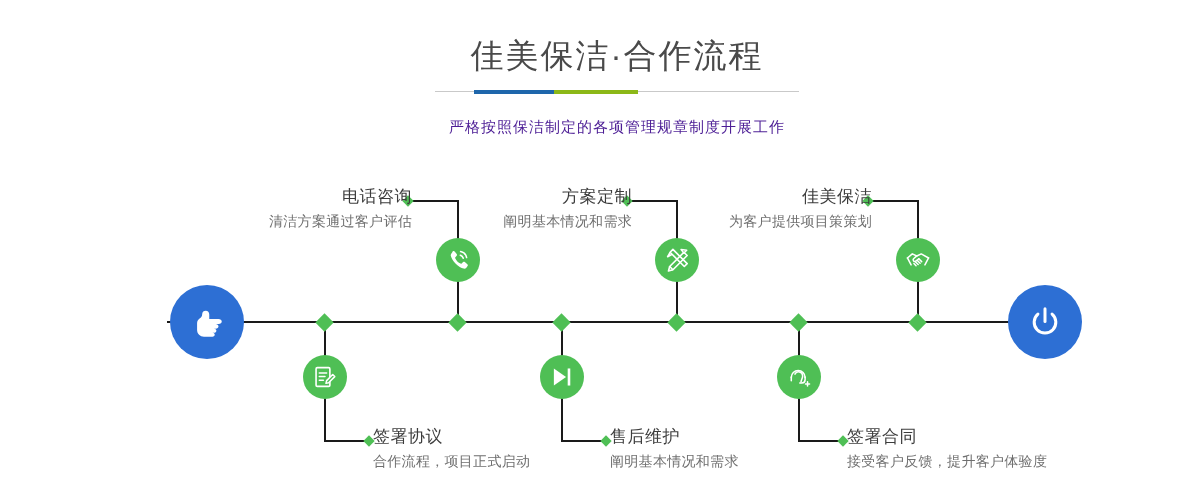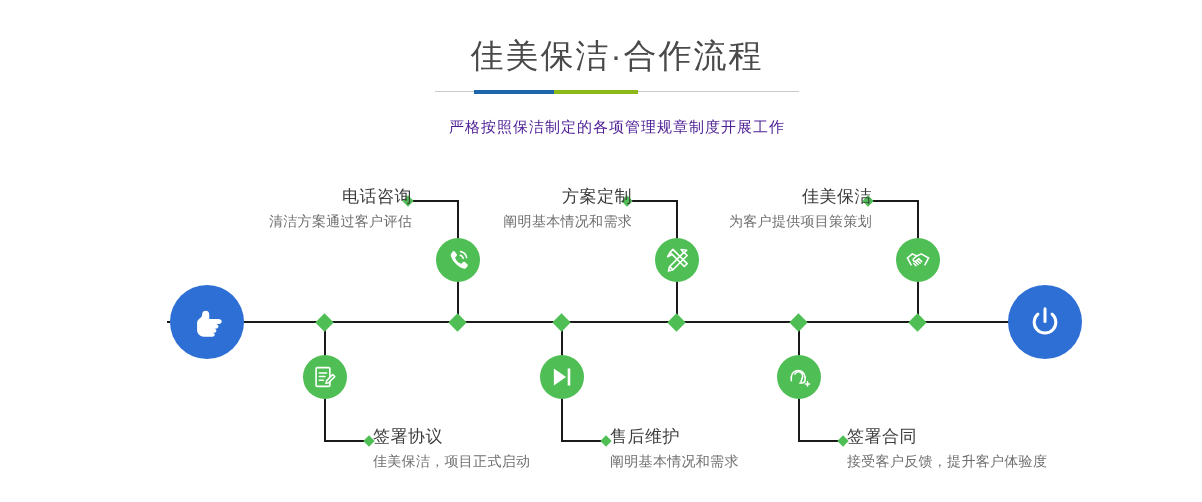--- a/index.html
+++ b/index.html
@@ -227,21 +227,21 @@
       <svg width="26" height="26" viewBox="0 0 32 32">
         <rect x="5" y="4.5" width="17" height="23" rx="1.5" fill="none" stroke="#ffffff" stroke-width="2"></rect>
         <path fill="none" stroke="#ffffff" stroke-width="1.9" stroke-linecap="round" d="M9 11h9"></path>
         <path fill="none" stroke="#ffffff" stroke-width="1.9" stroke-linecap="round" d="M9 15.5h7"></path>
         <path fill="none" stroke="#ffffff" stroke-width="1.9" stroke-linecap="round" d="M9 20h5"></path>
         <path fill="#4fbf55" stroke="#ffffff" stroke-width="1.9" stroke-linejoin="round" d="M18 20.5 L25.5 13 L28 15.5 L20.5 23 L17.2 23.8 Z"></path>
       </svg>
     </div>
     <div class="label-block align-left" style="left:356px; top:426px; width:330px;">
       <div class="lb-title">签署协议</div>
-      <div class="lb-desc">佳美保洁，项目正式启动</div>
+      <div class="lb-desc">合作流程，项目正式启动</div>
     </div>
 
     <div class="vline" style="left:659px; top:239px; height:83px;"></div>
     <div class="hline" style="left:611px; top:200px; width:49px;"></div>
     <div class="vline" style="left:659px; top:200px; height:40px;"></div>
     <div class="tip-diamond" style="left:606px; top:197px;"></div>
     <div class="diamond" style="left:653px; top:316px;"></div>
     <div class="node-icon" style="left:638px; top:238px;">
       <svg width="26" height="26" viewBox="0 0 32 32">
         <g stroke="#ffffff" stroke-width="2" fill="none" stroke-linejoin="round">

